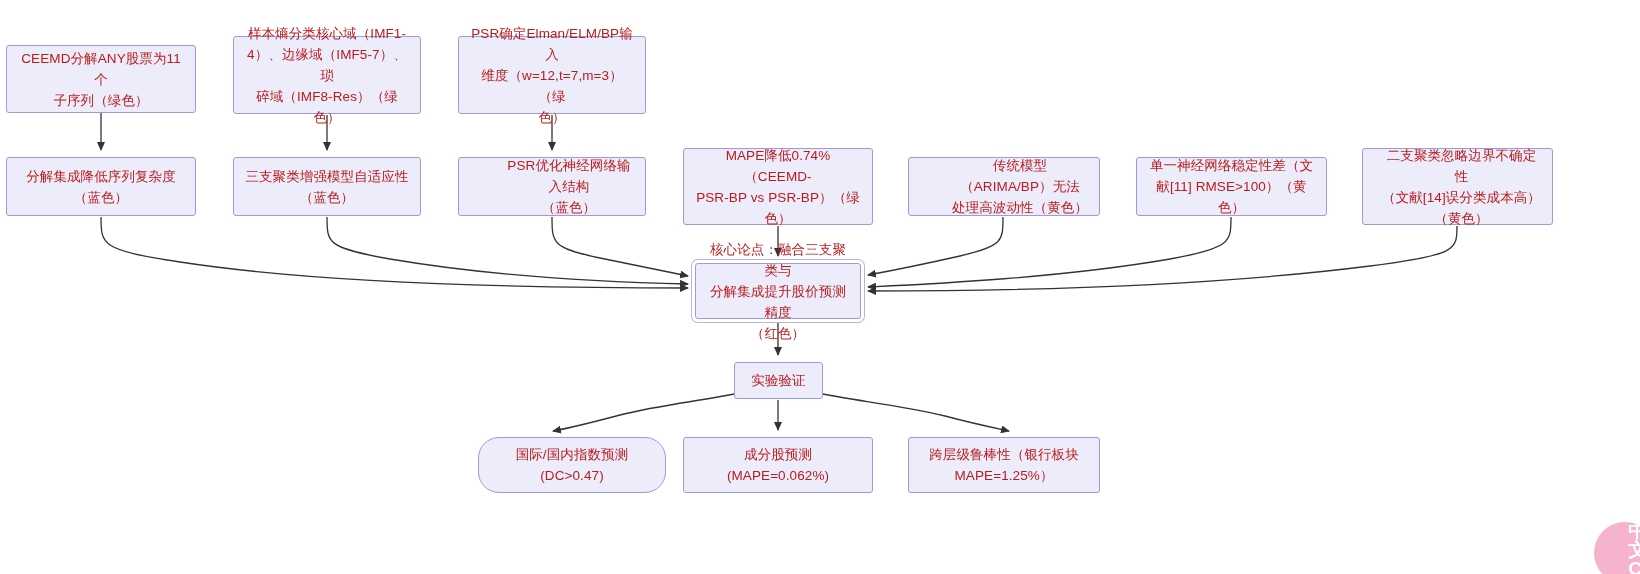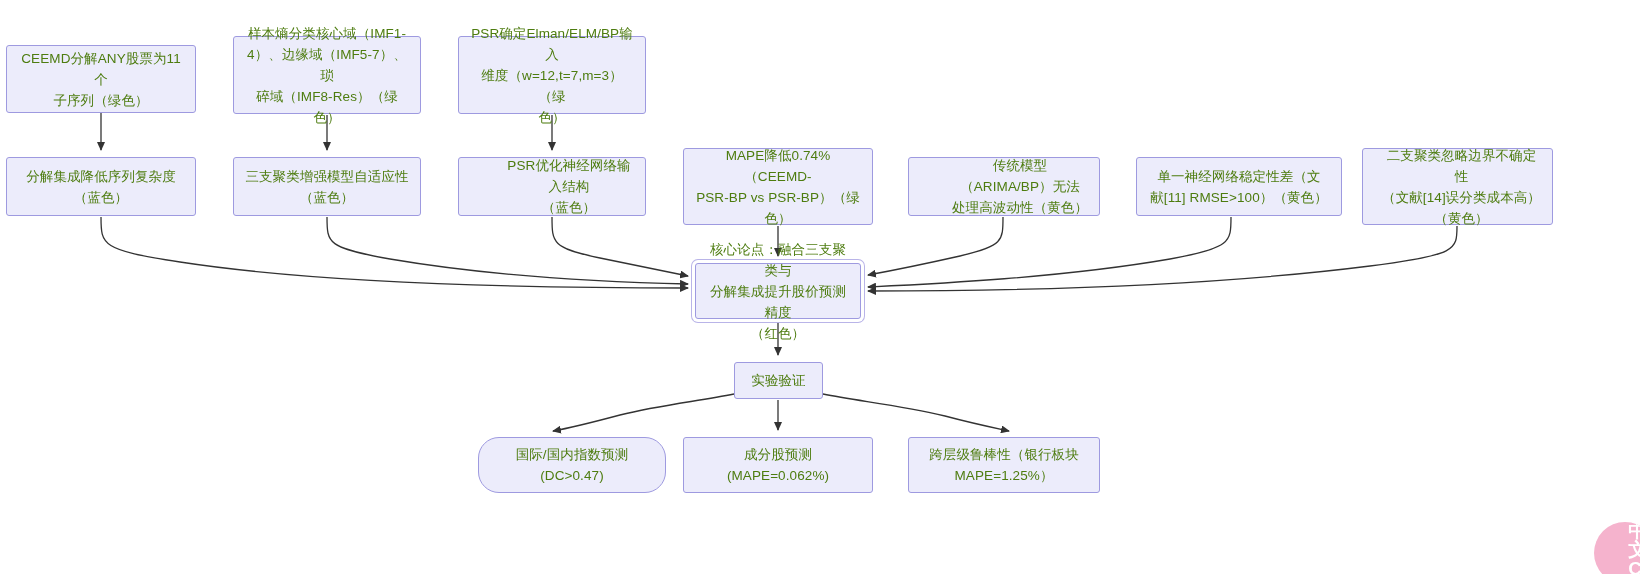--- a/index.html
+++ b/index.html
@@ -37,21 +37,21 @@
   .node-box {
     position: absolute;
     box-sizing: border-box;
     background: #ececfb;
     border: 1px solid #9e9ae0;
     border-radius: 3px;
     display: flex;
     align-items: center;
     justify-content: center;
     text-align: center;
-    color: #4d7c0f;
+    color: #b91c1c;
     font-size: 13.5px;
     line-height: 21px;
     padding: 4px 9px;
     letter-spacing: 0.1px;
   }
   .node-box .node-text {
     display: block;
     width: 100%;
     white-space: pre-line;
   }
@@ -144,21 +144,21 @@
       </div>
       <div class="node-box" style="left: 683px; top: 148px; width: 190px; height: 77px;">
         <span class="node-text">MAPE降低0.74%（CEEMD-
 PSR-BP vs PSR-BP）（绿
 色）</span>
       </div>
       <div class="node-box" style="left: 908px; top: 157px; width: 192px; height: 59px; padding-left: 41px;">
         <span class="node-text">传统模型（ARIMA/BP）无法
 处理高波动性（黄色）</span>
       </div>
-      <div class="node-box" style="left: 1136px; top: 157px; width: 206px; height: 59px;">
+      <div class="node-box" style="left: 1136px; top: 157px; width: 191px; height: 59px;">
         <span class="node-text">单一神经网络稳定性差（文
 献[11] RMSE&gt;100）（黄色）</span>
       </div>
       <div class="node-box" style="left: 1362px; top: 148px; width: 191px; height: 77px; padding-left: 17px;">
         <span class="node-text">二支聚类忽略边界不确定性
 （文献[14]误分类成本高）
 （黄色）</span>
       </div>
       <div class="node-box node-core" style="left: 695px; top: 263px; width: 166px; height: 56px;">
         <span class="node-text">核心论点：融合三支聚类与

